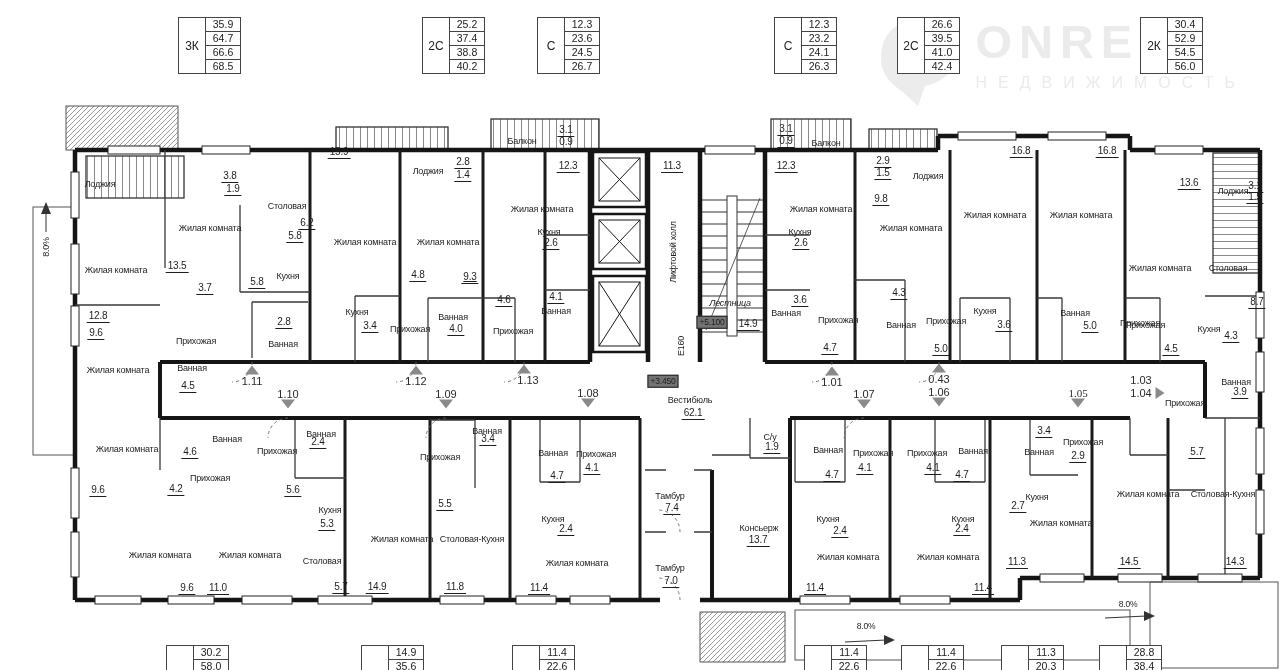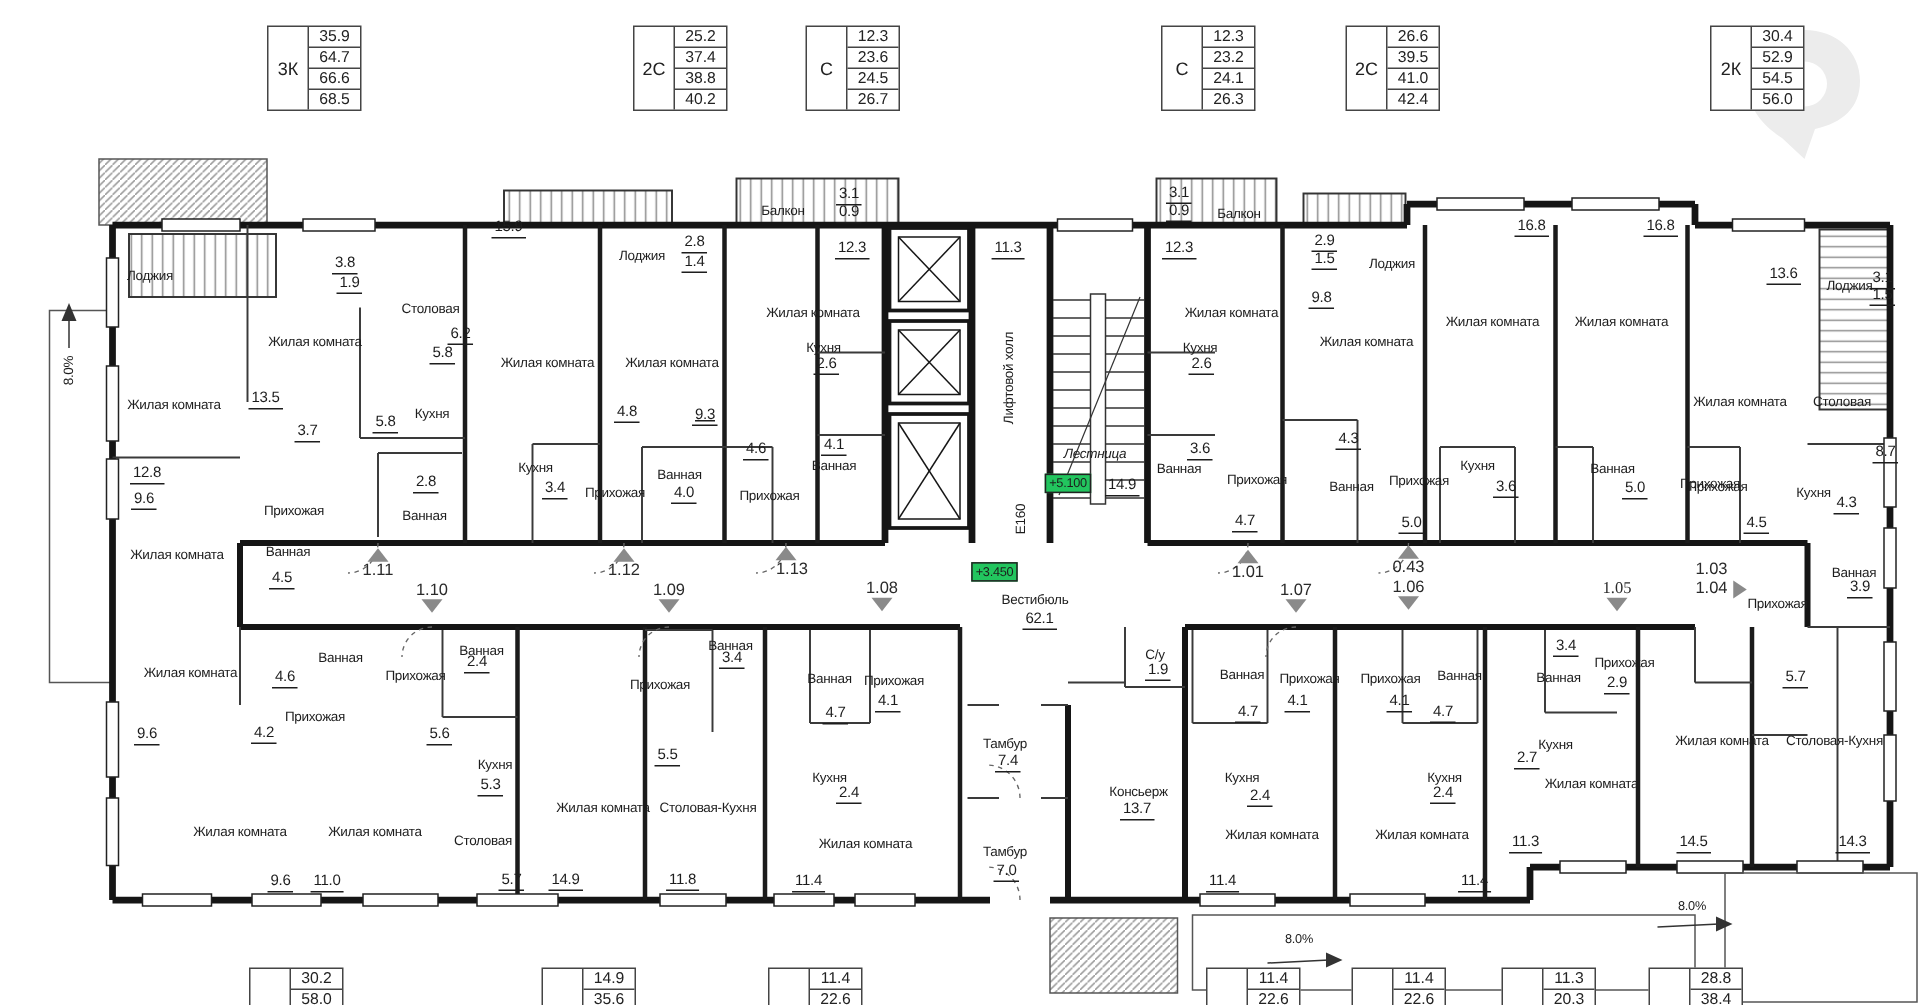--- a/index.html
+++ b/index.html
@@ -4,21 +4,21 @@
 <style>
   html,body{margin:0;padding:0;}
   body{width:1280px;height:670px;overflow:hidden;position:relative;background:#fff;
        font-family:"Liberation Sans",sans-serif;}
   #plan-svg{position:absolute;left:0;top:0;}
   #labels{position:absolute;left:0;top:0;width:1280px;height:670px;}
   .lab{position:absolute;transform:translate(-50%,-50%);font-size:9px;color:#1d1d1d;
        white-space:nowrap;letter-spacing:-.2px;line-height:1;}
   .area{font-size:10px;border-bottom:1px solid #1d1d1d;padding:0 2px 1px;}
   .rot{transform:translate(-50%,-50%) rotate(-90deg);}
-  .lvl{font-size:8.5px;border:1px solid #222;background:#22c55e;padding:1px 2px;}
+  .lvl{font-size:8.5px;border:1px solid #222;background:#737373;padding:1px 2px;}
   .ramp{font-size:8.5px;}
   .apt{position:absolute;transform:translate(-50%,-50%);font-size:11px;color:#2a2a2a;
        white-space:nowrap;line-height:1;}
   .tri{position:absolute;width:0;height:0;transform:translate(-50%,-50%);}
   .tri.up{border-left:7px solid transparent;border-right:7px solid transparent;border-bottom:9px solid #8a8a8a;}
   .tri.down{border-left:7px solid transparent;border-right:7px solid transparent;border-top:9px solid #8a8a8a;}
   .tri.right{border-top:6px solid transparent;border-bottom:6px solid transparent;border-left:9px solid #8a8a8a;}
   .unit-table{position:absolute;display:flex;border:1px solid #444;background:#fff;}
   .unit-table .tcell{width:26px;display:flex;align-items:center;justify-content:center;
        font-size:12px;color:#222;border-right:1px solid #444;}
@@ -170,20 +170,24 @@
     <path d="M680,600 A22,22 0 0 0 658,578"></path>
     <path d="M680,532 A22,22 0 0 0 658,510"></path>
   </g>
 </svg>
 
 <div id="logo">
   <svg width="86" height="92" viewBox="0 0 86 92">
     <path d="M43,4 C20,4 6,20 6,42 C6,58 16,68 28,76 L43,90 L50,70 C68,66 80,56 80,38 C80,18 64,4 43,4 Z" fill="#ececec"></path>
     <circle cx="43" cy="40" r="15" fill="#ffffff"></circle>
   </svg>
+  <div class="txt">
+    <span class="logo-name">ONRELT</span>
+    <span class="logo-sub">НЕДВИЖИМОСТЬ</span>
+  </div>
 </div>
 
 <div id="labels">
     <span class="lab " style="left: 100px; top: 184px;">Лоджия</span>
     <span class="lab " style="left: 210px; top: 228px;">Жилая комната</span>
     <span class="lab " style="left: 287px; top: 206px;">Столовая</span>
     <span class="lab " style="left: 116px; top: 270px;">Жилая комната</span>
     <span class="lab " style="left: 288px; top: 276px;">Кухня</span>
     <span class="lab " style="left: 196px; top: 341px;">Прихожая</span>
     <span class="lab " style="left: 283px; top: 344px;">Ванная</span>

